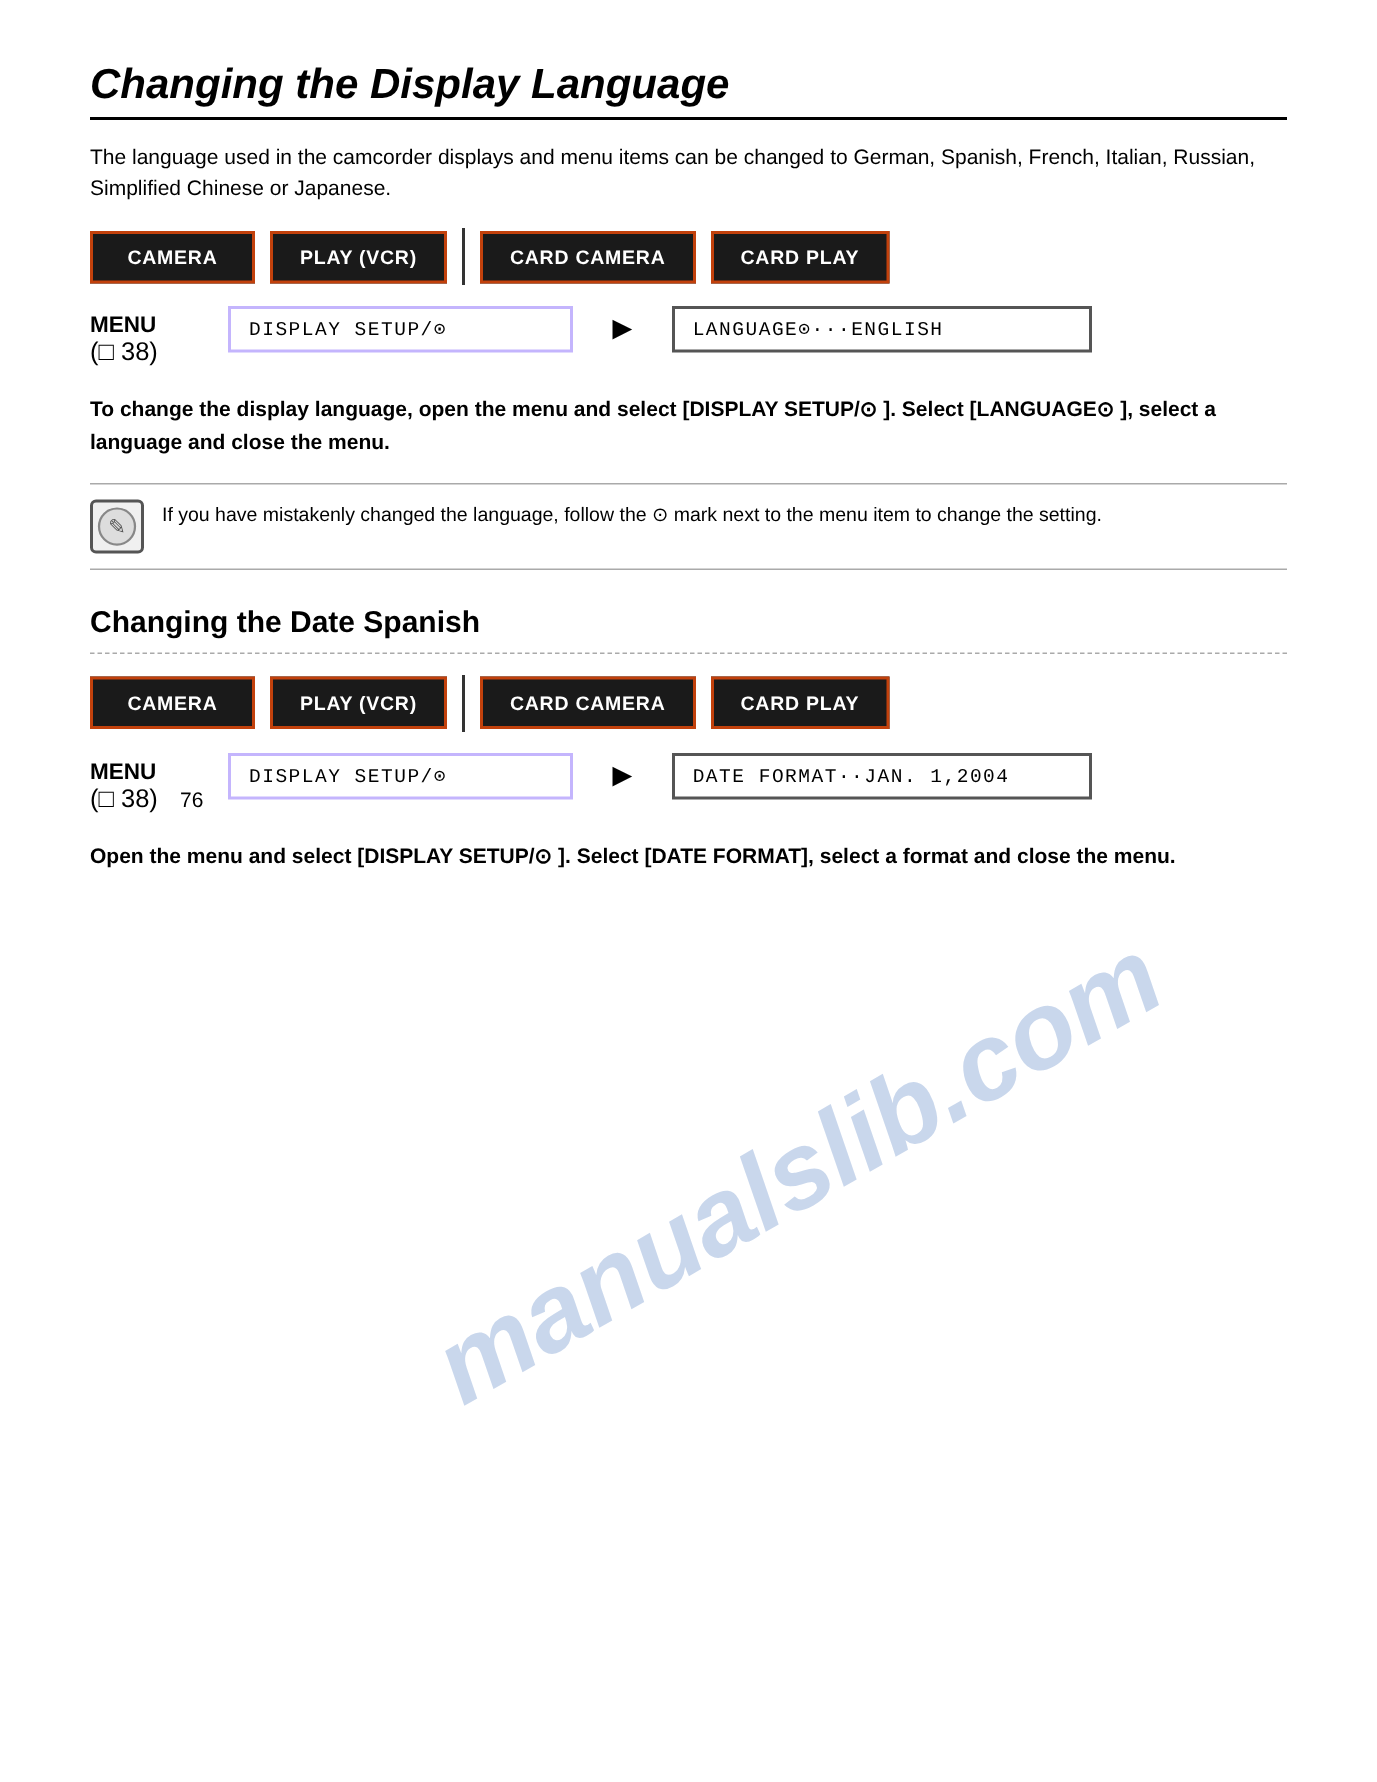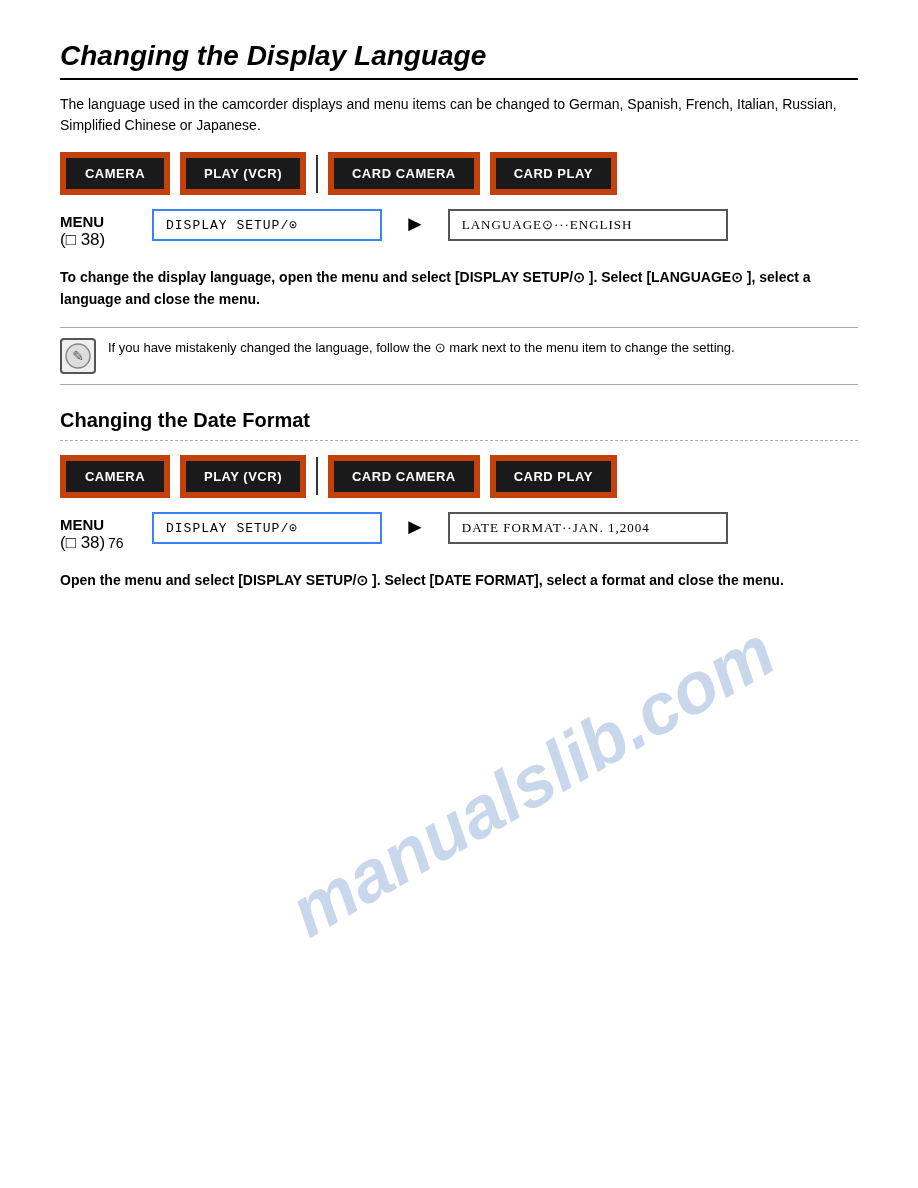--- a/index.html
+++ b/index.html
@@ -41,21 +41,21 @@
       margin-bottom: 14px;
     }
 
     .mode-btn {
       background: #1a1a1a;
       color: #fff;
       font-weight: bold;
       font-size: 13px;
       letter-spacing: 0.5px;
       padding: 8px 18px;
-      border: 6px solid #c2410c;
+      border: 2px solid #c2410c;
       min-width: 110px;
       text-align: center;
       display: inline-block;
     }
 
     .btn-gap {
       width: 10px;
     }
 
     
@@ -72,40 +72,40 @@
       min-width: 60px;
       padding-top: 4px;
     }
 
     .menu-ref {
       font-size: 17px;
       font-weight: normal;
     }
 
     .menu-box {
-      border: 2px solid #3b82f6;
+      border: 2px solid #c4b5fd;
       padding: 6px 12px;
       font-family: 'Courier New', monospace;
       font-size: 13px;
       letter-spacing: 1px;
       background: #fff;
       min-width: 230px;
     }
 
     .menu-arrow {
       font-size: 22px;
       padding-top: 2px;
       color: #000;
       font-weight: bold;
     }
 
     .menu-box-wide {
       border: 2px solid #555;
       padding: 6px 12px;
-      font-family: Liberation Serif, serif;
+      font-family: Liberation Mono, monospace;
       font-size: 13px;
       letter-spacing: 1px;
       background: #fff;
       min-width: 280px;
     }
 
     .instruction-bold {
       font-weight: bold;
       font-size: 14px;
       line-height: 1.6;
@@ -158,21 +158,21 @@
       transform: rotate(-30deg);
       pointer-events: none;
       user-select: none;
       left: 200px;
       top: 700px;
     }
 
     .page-number {
       position: absolute;
       bottom: 40px;
-      left: 48px;
+      left: 60px;
       font-size: 14px;
     }
 
     .section-divider {
       border: none;
       border-top: 1px dashed #aaa;
       margin-bottom: 14px;
       margin-top: 0;
     }
   </style>
@@ -213,21 +213,21 @@
   <div class="note-box">
     <div class="note-icon">
       <svg width="28" height="28" viewBox="0 0 28 28">
         <circle cx="14" cy="14" r="12" fill="#ddd" stroke="#888" stroke-width="1.5"></circle>
         <text x="14" y="19" text-anchor="middle" font-size="14" fill="#555">✎</text>
       </svg>
     </div>
     <p class="note-text">If you have mistakenly changed the language, follow the ⊙ mark next to the menu item to change the setting.</p>
   </div>
 
-  <h2 class="section-title">Changing the Date Format</h2>
+  <h2 class="section-title">Changing the Date Spanish</h2>
   <hr class="section-divider">
 
   <div class="button-row">
     <span class="mode-btn">CAMERA</span>
     <span class="btn-gap"></span>
     <span class="mode-btn">PLAY (VCR)</span>
     <span class="btn-gap"></span>
     <span style="width:2px;height:38px;background:#333;display:inline-block;"></span>
     <span class="btn-gap"></span>
     <span class="mode-btn">CARD CAMERA</span>

